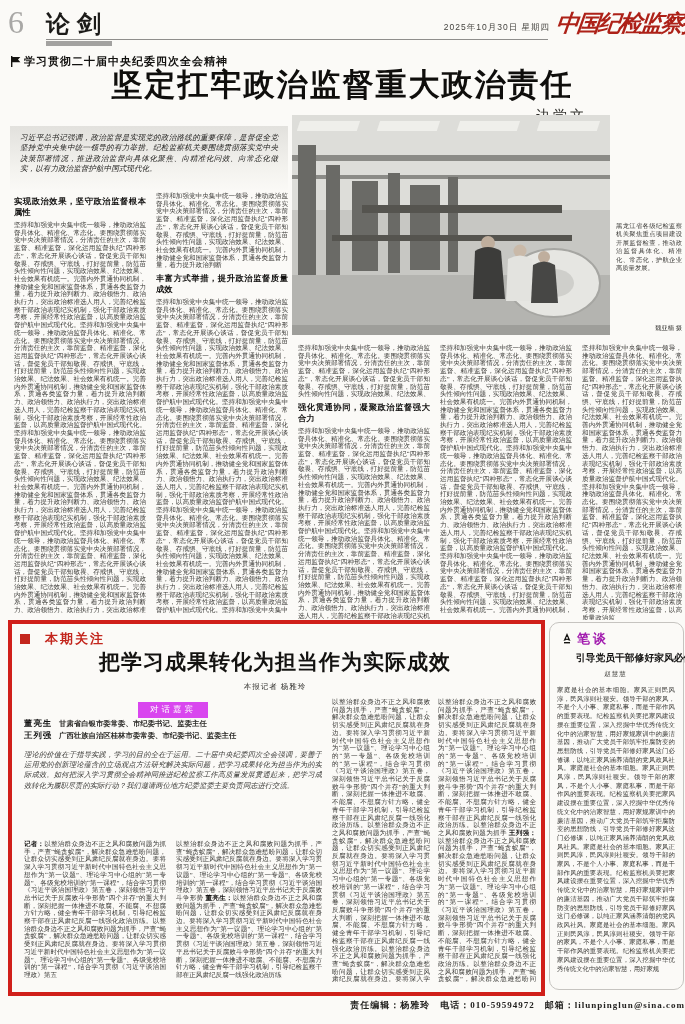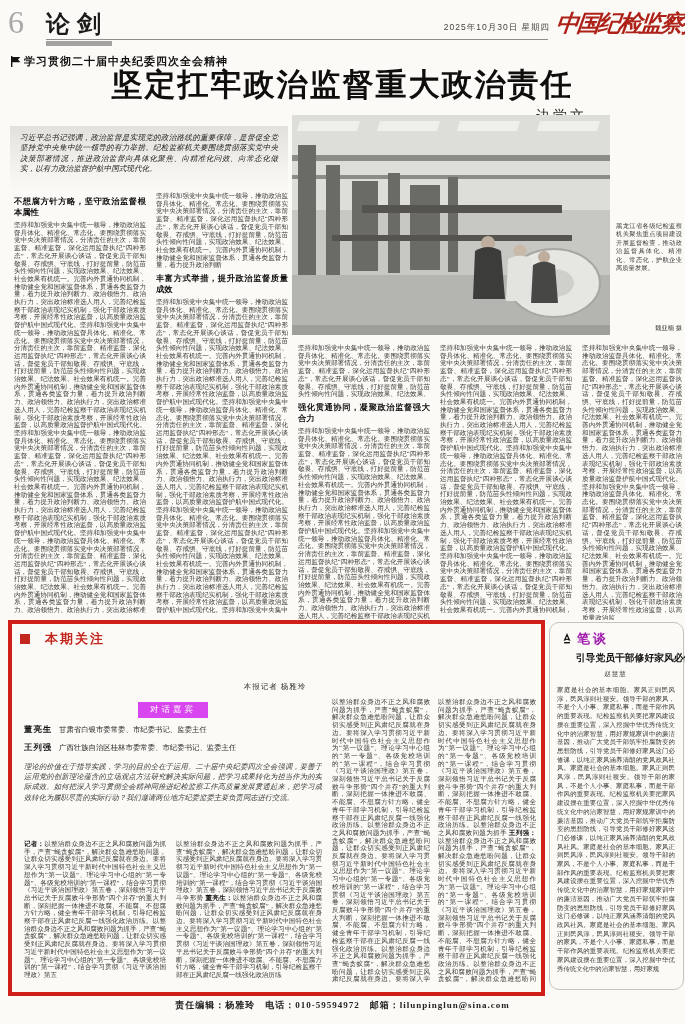--- a/index.html
+++ b/index.html
@@ -43,39 +43,39 @@
   .focus-label{left:20px;top:630px;display:flex;align-items:center;gap:15px;font-size:13px;
     font-weight:bold;color:#c3261d;letter-spacing:2px;}
   .focus-label .sq{width:10px;height:10px;background:#c3261d;display:inline-block;}
   .focus-headline{left:10px;top:648px;width:530px;text-align:center;font-size:21px;font-weight:900;
     letter-spacing:1px;color:#131210;}
   .focus-byline{left:10px;top:682px;width:530px;text-align:center;font-size:7.5px;letter-spacing:1px;color:#33322f;}
   .guest-block{left:24px;top:698px;width:298px;}
   .guest-badge-wrap{text-align:center;}
   .guest-badge{display:inline-block;background:#d946ef;color:#fff;font-size:8.5px;letter-spacing:3px;
     padding:2px 12px;font-family:"Liberation Sans",sans-serif;}
-  .guest-line{margin-top:6px;font-size:7.4px;line-height:12px;color:#2c2b28;}
+  .guest-line{font-size:7.4px;line-height:12px;color:#2c2b28;font-weight:bold;}
   .guest-line b{font-size:8.4px;letter-spacing:1px;margin-right:5px;color:#111;}
   .focus-intro{margin-top:8px;font-size:7.3px;line-height:10.2px;text-align:justify;font-style:italic;
     color:#3c3b38;height:76px;overflow:hidden;}
   .qa1{left:24px;top:840px;width:142px;height:142px;}
   .qa2{left:176px;top:840px;width:146px;height:142px;}
   .fcb{left:332px;top:698px;width:98px;height:284px;}
   .fcc{left:438px;top:698px;width:98px;height:284px;}
   .qa-lead{font-weight:bold;color:#121110;}
   
   .essay-panel{left:549px;top:622px;width:133px;height:366px;border:1px solid #c6c4c0;border-radius:10px;}
   .essay-label{left:561px;top:630px;display:flex;align-items:center;gap:4px;font-size:13px;font-weight:bold;
     color:#a21caf;letter-spacing:3px;}
   .essay-title{left:551px;top:652px;width:129px;text-align:center;font-size:9.8px;font-weight:900;color:#121110;padding-left:24px;}
   .essay-author{left:551px;top:670px;width:129px;text-align:center;font-size:6.5px;color:#44433f;letter-spacing:1px;}
   .essay-body{left:557px;top:686px;width:118px;height:294px;font-size:6.4px;line-height:8.7px;
     text-align:justify;overflow:hidden;color:#3a3936;word-break:break-all;}
   
-  .footer{left:0;top:999px;width:685px;text-align:center;font-size:9px;font-weight:bold;color:#232220;letter-spacing:1px;}
+  .footer{left:0;top:999px;width:685px;text-align:right;font-size:9px;font-weight:bold;color:#232220;letter-spacing:1px;}
 </style>
 </head>
 <body>
 
 <div id="paper">
 
   <div class="abs page-num">6</div>
   <div class="abs section-name">论剑</div>
   <div class="abs rule-thin"></div>
   <div class="abs rule-thick"></div>
@@ -131,21 +131,21 @@
         <circle cx="252" cy="142" r="6" fill="#bfae9d"></circle>
           <path d="M241 150 q11 -7 22 0 l3 38 h-27 z" fill="#474745"></path>
       </g>
       <rect x="0" y="210" width="318" height="10" fill="#9e9e9a"></rect>
     </svg>
   </div>
   <div class="abs caption-col">黑龙江省各级纪检监察机关聚焦重点项目建设开展监督检查，推动政治监督具体化、精准化、常态化，护航企业高质量发展。</div>
   <div class="abs caption-credit">魏亚楠 摄</div>
 
   <div class="abs col c1">
-    <b class="subhead">不想腐方针方略，坚守政治监督根本属性</b>
+    <b class="subhead">实现政治效果，坚守政治监督根本属性</b>
     <span>坚持和加强党中央集中统一领导，推动政治监督具体化、精准化、常态化。要围绕贯彻落实党中央决策部署情况，分清责任的主次，靠前监督、精准监督，深化运用监督执纪“四种形态”，常态化开展谈心谈话，督促党员干部知敬畏、存戒惧、守底线，打好提前量，防范苗头性倾向性问题，实现政治效果、纪法效果、社会效果有机统一。完善内外贯通协同机制，推动健全党和国家监督体系，贯通各类监督力量，着力提升政治判断力、政治领悟力、政治执行力，突出政治标准选人用人，完善纪检监察干部政治表现纪实机制，强化干部政治素质考察，开展经常性政治监督，以高质量政治监督护航中国式现代化。坚持和加强党中央集中统一领导，推动政治监督具体化、精准化、常态化。要围绕贯彻落实党中央决策部署情况，分清责任的主次，靠前监督、精准监督，深化运用监督执纪“四种形态”，常态化开展谈心谈话，督促党员干部知敬畏、存戒惧、守底线，打好提前量，防范苗头性倾向性问题，实现政治效果、纪法效果、社会效果有机统一。完善内外贯通协同机制，推动健全党和国家监督体系，贯通各类监督力量，着力提升政治判断力、政治领悟力、政治执行力，突出政治标准选人用人，完善纪检监察干部政治表现纪实机制，强化干部政治素质考察，开展经常性政治监督，以高质量政治监督护航中国式现代化。坚持和加强党中央集中统一领导，推动政治监督具体化、精准化、常态化。要围绕贯彻落实党中央决策部署情况，分清责任的主次，靠前监督、精准监督，深化运用监督执纪“四种形态”，常态化开展谈心谈话，督促党员干部知敬畏、存戒惧、守底线，打好提前量，防范苗头性倾向性问题，实现政治效果、纪法效果、社会效果有机统一。完善内外贯通协同机制，推动健全党和国家监督体系，贯通各类监督力量，着力提升政治判断力、政治领悟力、政治执行力，突出政治标准选人用人，完善纪检监察干部政治表现纪实机制，强化干部政治素质考察，开展经常性政治监督，以高质量政治监督护航中国式现代化。坚持和加强党中央集中统一领导，推动政治监督具体化、精准化、常态化。要围绕贯彻落实党中央决策部署情况，分清责任的主次，靠前监督、精准监督，深化运用监督执纪“四种形态”，常态化开展谈心谈话，督促党员干部知敬畏、存戒惧、守底线，打好提前量，防范苗头性倾向性问题，实现政治效果、纪法效果、社会效果有机统一。完善内外贯通协同机制，推动健全党和国家监督体系，贯通各类监督力量，着力提升政治判断力、政治领悟力、政治执行力，突出政治标准</span>
   </div>
   <div class="abs col c2">
     <span>坚持和加强党中央集中统一领导，推动政治监督具体化、精准化、常态化。要围绕贯彻落实党中央决策部署情况，分清责任的主次，靠前监督、精准监督，深化运用监督执纪“四种形态”，常态化开展谈心谈话，督促党员干部知敬畏、存戒惧、守底线，打好提前量，防范苗头性倾向性问题，实现政治效果、纪法效果、社会效果有机统一。完善内外贯通协同机制，推动健全党和国家监督体系，贯通各类监督力量，着力提升政治判断</span>
     <b class="subhead">丰富方式举措，提升政治监督质量成效</b>
     <span>坚持和加强党中央集中统一领导，推动政治监督具体化、精准化、常态化。要围绕贯彻落实党中央决策部署情况，分清责任的主次，靠前监督、精准监督，深化运用监督执纪“四种形态”，常态化开展谈心谈话，督促党员干部知敬畏、存戒惧、守底线，打好提前量，防范苗头性倾向性问题，实现政治效果、纪法效果、社会效果有机统一。完善内外贯通协同机制，推动健全党和国家监督体系，贯通各类监督力量，着力提升政治判断力、政治领悟力、政治执行力，突出政治标准选人用人，完善纪检监察干部政治表现纪实机制，强化干部政治素质考察，开展经常性政治监督，以高质量政治监督护航中国式现代化。坚持和加强党中央集中统一领导，推动政治监督具体化、精准化、常态化。要围绕贯彻落实党中央决策部署情况，分清责任的主次，靠前监督、精准监督，深化运用监督执纪“四种形态”，常态化开展谈心谈话，督促党员干部知敬畏、存戒惧、守底线，打好提前量，防范苗头性倾向性问题，实现政治效果、纪法效果、社会效果有机统一。完善内外贯通协同机制，推动健全党和国家监督体系，贯通各类监督力量，着力提升政治判断力、政治领悟力、政治执行力，突出政治标准选人用人，完善纪检监察干部政治表现纪实机制，强化干部政治素质考察，开展经常性政治监督，以高质量政治监督护航中国式现代化。坚持和加强党中央集中统一领导，推动政治监督具体化、精准化、常态化。要围绕贯彻落实党中央决策部署情况，分清责任的主次，靠前监督、精准监督，深化运用监督执纪“四种形态”，常态化开展谈心谈话，督促党员干部知敬畏、存戒惧、守底线，打好提前量，防范苗头性倾向性问题，实现政治效果、纪法效果、社会效果有机统一。完善内外贯通协同机制，推动健全党和国家监督体系，贯通各类监督力量，着力提升政治判断力、政治领悟力、政治执行力，突出政治标准选人用人，完善纪检监察干部政治表现纪实机制，强化干部政治素质考察，开展经常性政治监督，以高质量政治监督护航中国式现代化。坚持和加强党中央集中</span>
   </div>
   <div class="abs col c3">
     <span>坚持和加强党中央集中统一领导，推动政治监督具体化、精准化、常态化。要围绕贯彻落实党中央决策部署情况，分清责任的主次，靠前监督、精准监督，深化运用监督执纪“四种形态”，常态化开展谈心谈话，督促党员干部知敬畏、存戒惧、守底线，打好提前量，防范苗头性倾向性问题，实现政治效果、纪法效果、</span>
     <b class="subhead">强化贯通协同，凝聚政治监督强大合力</b>
@@ -155,20 +155,21 @@
     <span>坚持和加强党中央集中统一领导，推动政治监督具体化、精准化、常态化。要围绕贯彻落实党中央决策部署情况，分清责任的主次，靠前监督、精准监督，深化运用监督执纪“四种形态”，常态化开展谈心谈话，督促党员干部知敬畏、存戒惧、守底线，打好提前量，防范苗头性倾向性问题，实现政治效果、纪法效果、社会效果有机统一。完善内外贯通协同机制，推动健全党和国家监督体系，贯通各类监督力量，着力提升政治判断力、政治领悟力、政治执行力，突出政治标准选人用人，完善纪检监察干部政治表现纪实机制，强化干部政治素质考察，开展经常性政治监督，以高质量政治监督护航中国式现代化。坚持和加强党中央集中统一领导，推动政治监督具体化、精准化、常态化。要围绕贯彻落实党中央决策部署情况，分清责任的主次，靠前监督、精准监督，深化运用监督执纪“四种形态”，常态化开展谈心谈话，督促党员干部知敬畏、存戒惧、守底线，打好提前量，防范苗头性倾向性问题，实现政治效果、纪法效果、社会效果有机统一。完善内外贯通协同机制，推动健全党和国家监督体系，贯通各类监督力量，着力提升政治判断力、政治领悟力、政治执行力，突出政治标准选人用人，完善纪检监察干部政治表现纪实机制，强化干部政治素质考察，开展经常性政治监督，以高质量政治监督护航中国式现代化。坚持和加强党中央集中统一领导，推动政治监督具体化、精准化、常态化。要围绕贯彻落实党中央决策部署情况，分清责任的主次，靠前监督、精准监督，深化运用监督执纪“四种形态”，常态化开展谈心谈话，督促党员干部知敬畏、存戒惧、守底线，打好提前量，防范苗头性倾向性问题，实现政治效果、纪法效果、社会效果有机统一。完善内外贯通协同机制，</span>
   </div>
   <div class="abs col c5">
     <span>坚持和加强党中央集中统一领导，推动政治监督具体化、精准化、常态化。要围绕贯彻落实党中央决策部署情况，分清责任的主次，靠前监督、精准监督，深化运用监督执纪“四种形态”，常态化开展谈心谈话，督促党员干部知敬畏、存戒惧、守底线，打好提前量，防范苗头性倾向性问题，实现政治效果、纪法效果、社会效果有机统一。完善内外贯通协同机制，推动健全党和国家监督体系，贯通各类监督力量，着力提升政治判断力、政治领悟力、政治执行力，突出政治标准选人用人，完善纪检监察干部政治表现纪实机制，强化干部政治素质考察，开展经常性政治监督，以高质量政治监督护航中国式现代化。坚持和加强党中央集中统一领导，推动政治监督具体化、精准化、常态化。要围绕贯彻落实党中央决策部署情况，分清责任的主次，靠前监督、精准监督，深化运用监督执纪“四种形态”，常态化开展谈心谈话，督促党员干部知敬畏、存戒惧、守底线，打好提前量，防范苗头性倾向性问题，实现政治效果、纪法效果、社会效果有机统一。完善内外贯通协同机制，推动健全党和国家监督体系，贯通各类监督力量，着力提升政治判断力、政治领悟力、政治执行力，突出政治标准选人用人，完善纪检监察干部政治表现纪实机制，强化干部政治素质考察，开展经常性政治监督，以高质量政治监</span>
   </div>
 
   <div class="abs focus-label">
     <span class="sq"></span>
     <span>本期关注</span>
   </div>
+  <div class="abs focus-headline">把学习成果转化为担当作为实际成效</div>
   <div class="abs focus-byline">本报记者 杨雅玲</div>
 
   <div class="abs guest-block">
     <div class="guest-badge-wrap"><span class="guest-badge">对话嘉宾</span></div>
     <div class="guest-line">
       <b>董亮生</b>
       <span>甘肃省白银市委常委、市纪委书记、监委主任</span>
     </div>
     <div class="guest-line">
       <b>王列强</b>

